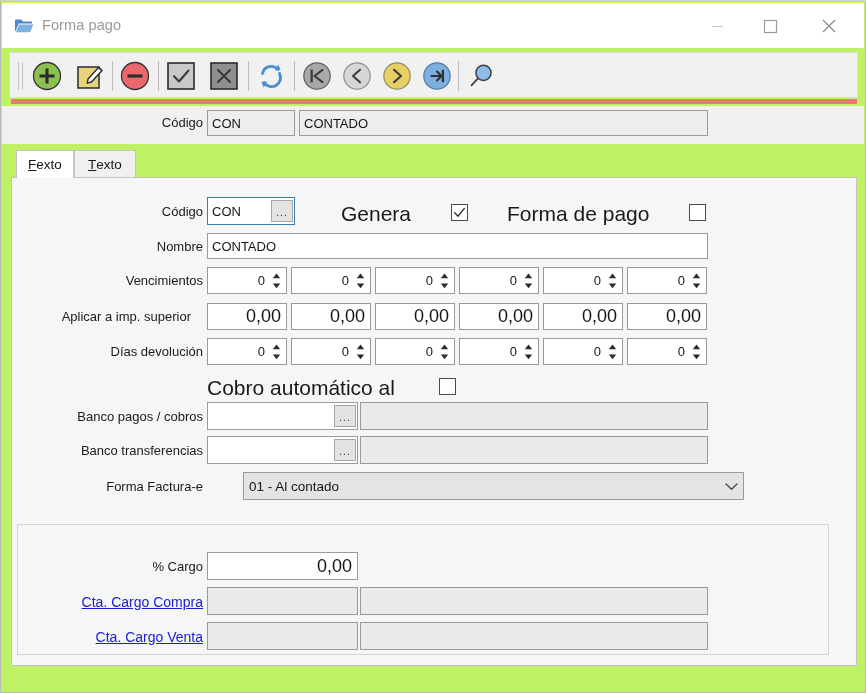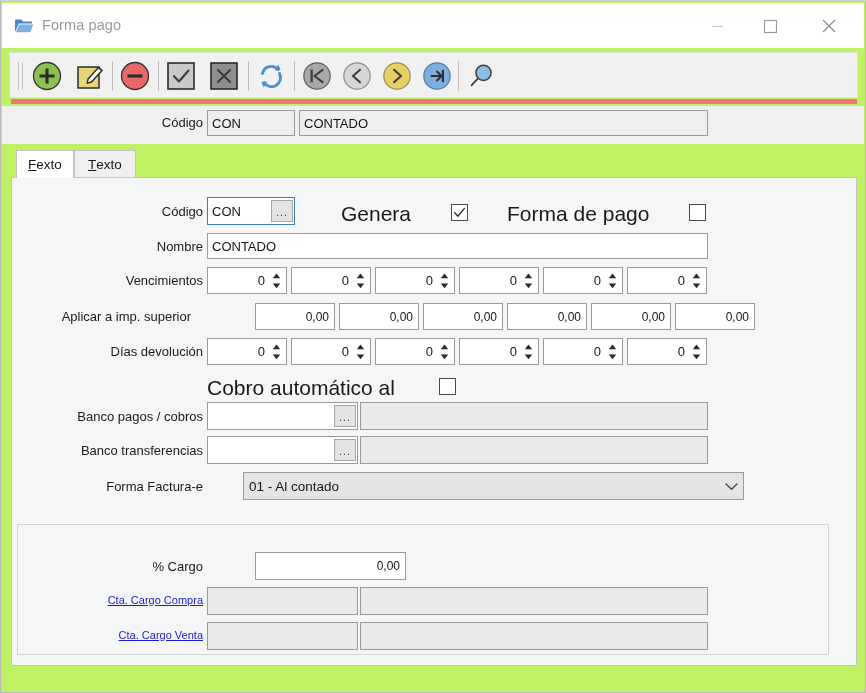--- a/index.html
+++ b/index.html
@@ -284,24 +284,23 @@
   }
   .numbox {
     position: absolute;
     height: 27px;
     background: #ffffff;
     border: 1px solid #9a9a9a;
     box-sizing: border-box;
     display: flex;
     align-items: center;
     justify-content: flex-end;
-    font-size: 12px;
+    font-size: 18px;
     color: #151515;
     padding-right: 5px;
-    margin-left: 48px;
   }
 
   
   #combo {
     position: absolute;
     left: 206px; top: 470px;
     width: 501px; height: 28px;
     background: #e4e4e4;
     border: 1px solid #9a9a9a;
     box-sizing: border-box;
@@ -328,21 +327,21 @@
     position: absolute;
     left: 24px; top: 513px;
     background: #f4f6f8;
     padding: 0 5px;
     font-size: 13px;
     color: #1a1a1a;
     white-space: nowrap;
   }
   .linklabel {
     position: absolute;
-    font-size: 11px;
+    font-size: 14px;
     color: #1b1bd4;
     text-decoration: underline;
     text-align: right;
     white-space: nowrap;
     cursor: default;
   }
 </style>
 </head>
 <body>
 

